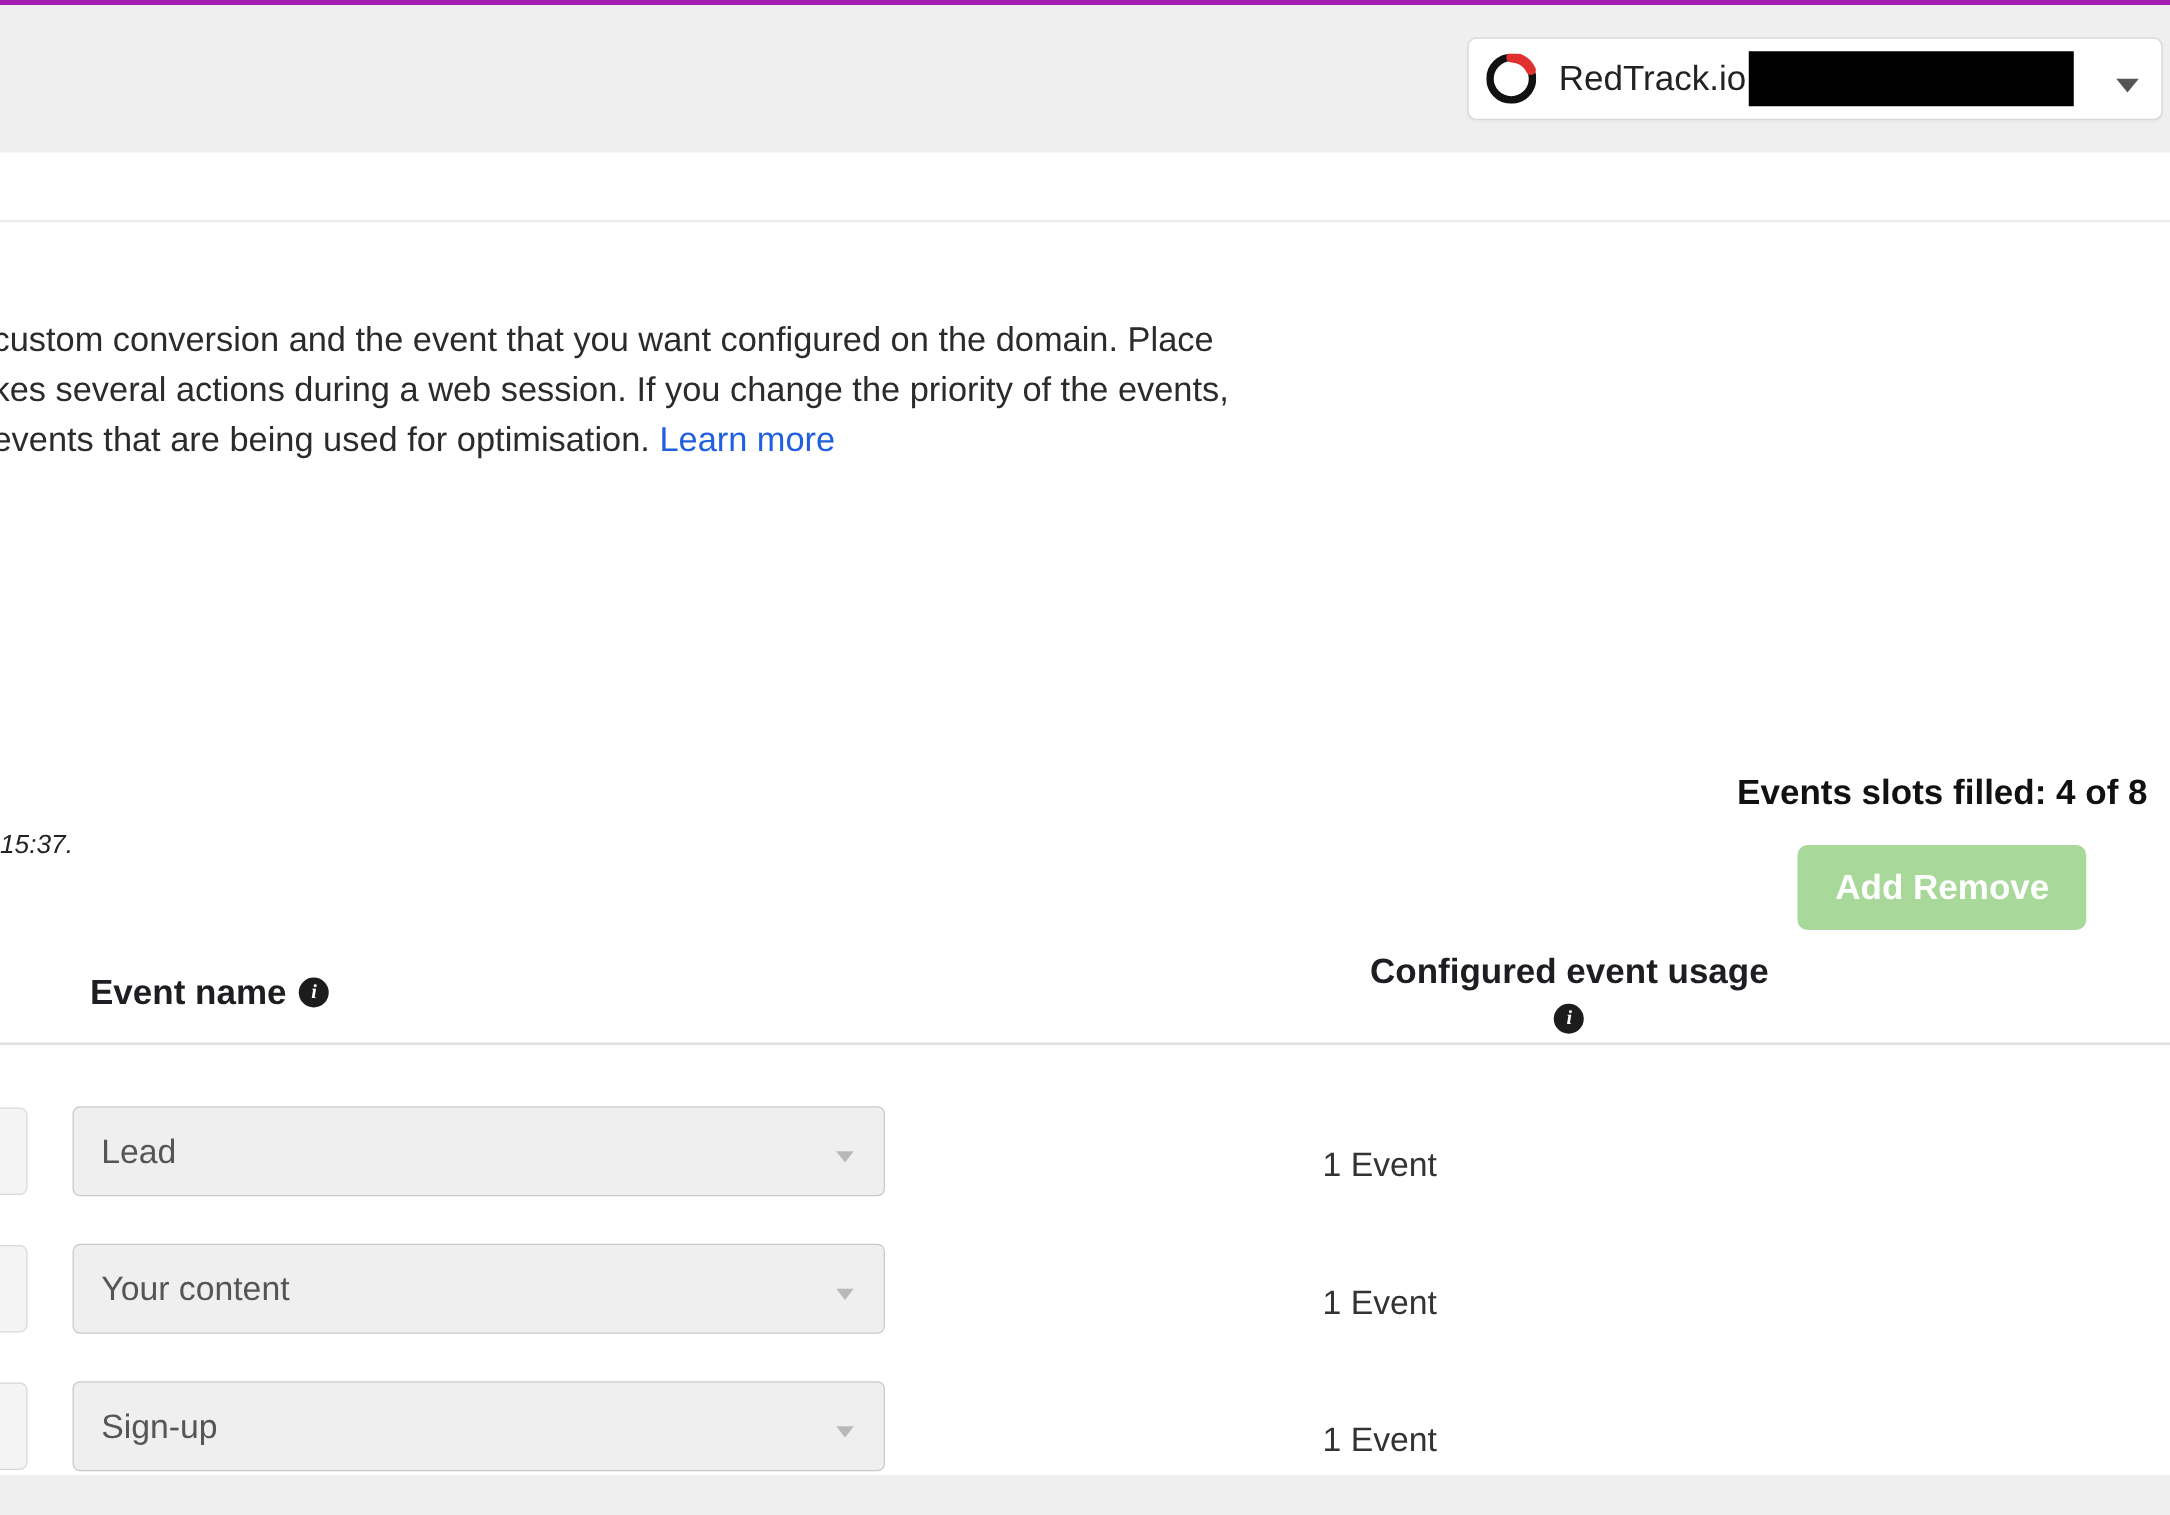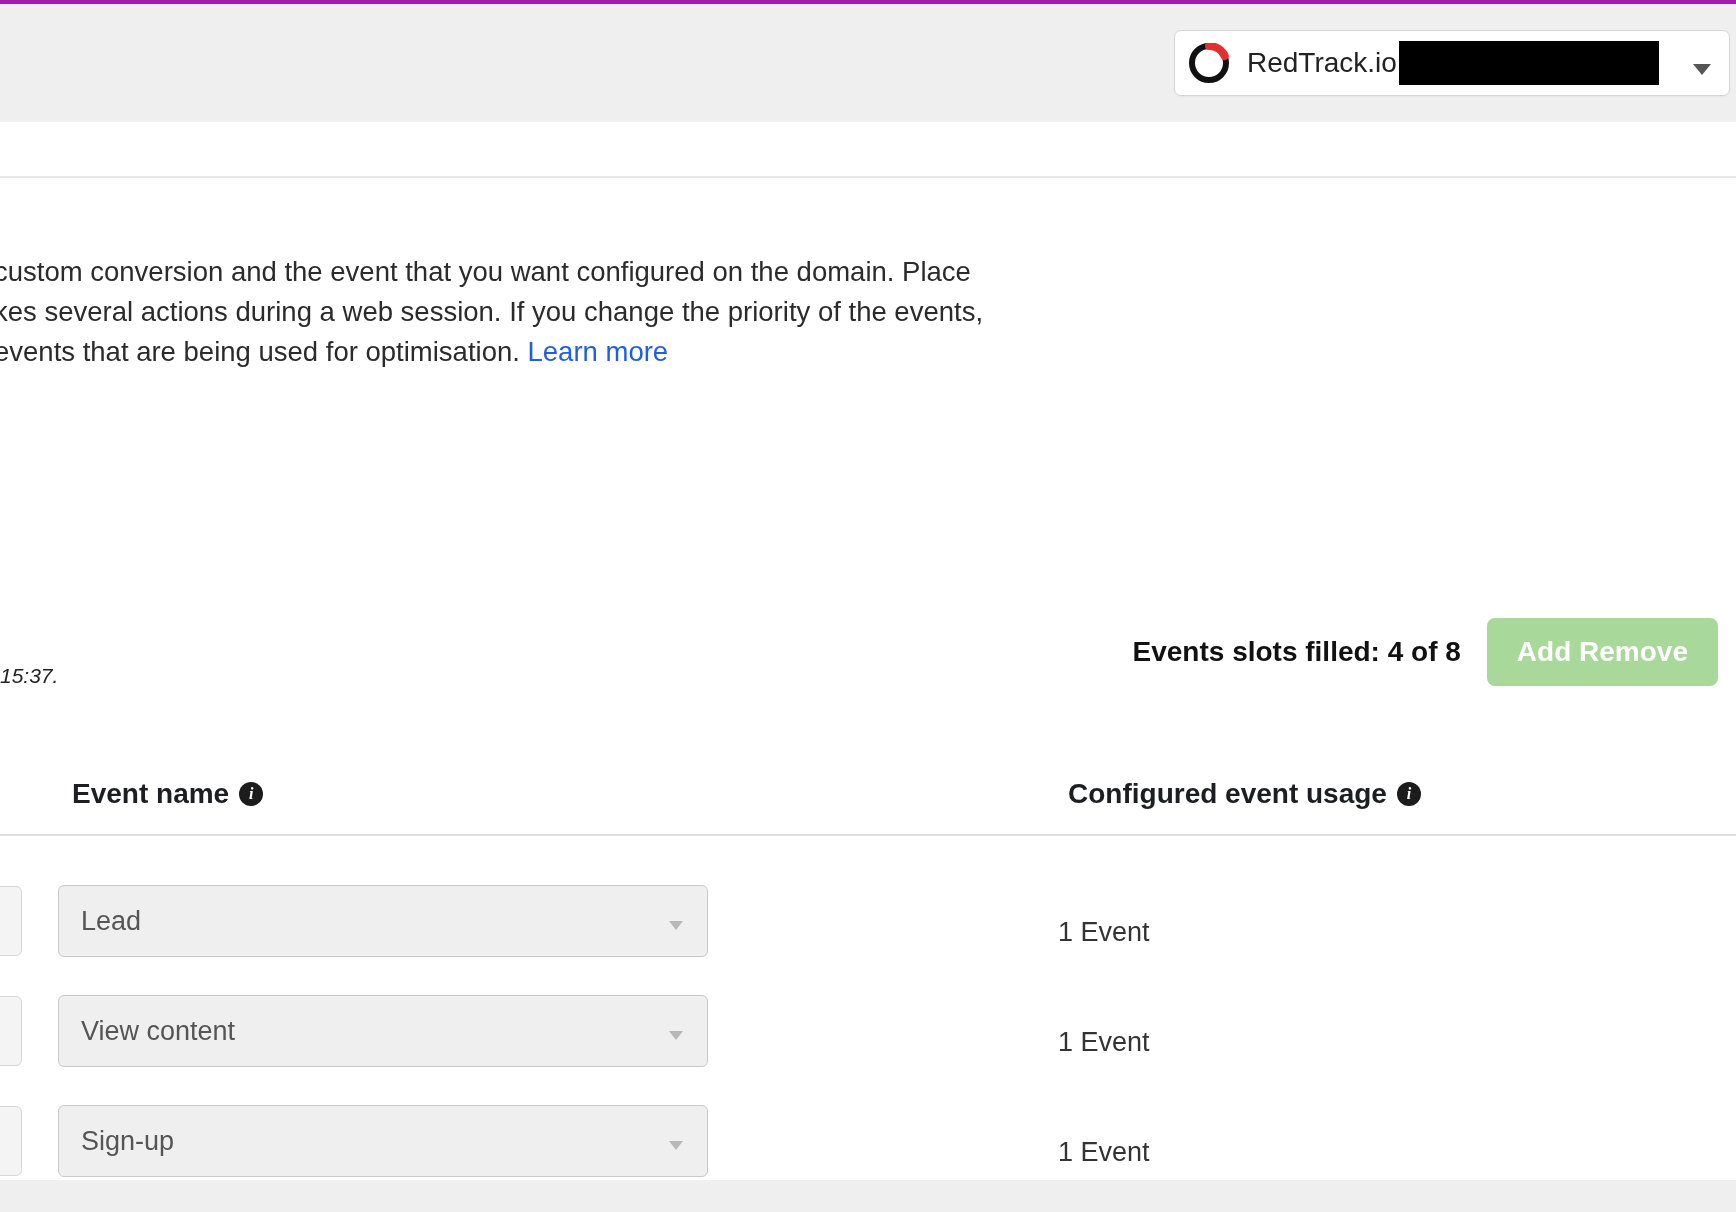--- a/index.html
+++ b/index.html
@@ -9,28 +9,28 @@
   .account-pill { position: absolute; top: 26px; right: 6px; height: 66px; background: #fff; border: 1px solid #d7d7d7; border-radius: 7px; display: flex; align-items: center; padding: 0 50px 0 14px; min-width: 556px; box-shadow: 0 1px 2px rgba(0,0,0,0.04); }
   .account-pill .brand-icon { width: 40px; height: 40px; margin-right: 18px; }
   .account-pill .brand-text { font-size: 28px; color: #222; }
   .account-pill .redacted { width: 260px; height: 44px; background: #000; margin-left: 2px; }
   .account-pill .caret { position: absolute; right: 18px; top: 30px; }
   .thin-strip { height: 56px; background: #fff; border-bottom: 2px solid #e9e9e9; }
   .content { position: relative; padding: 0 0 0 0; background: #fff; }
   .desc { font-size: 27.5px; line-height: 40px; color: #2b2b2b; padding: 74px 0 0 0; margin-left: -6px; max-width: 1050px; }
   .desc .learn { color: #2060df; cursor: pointer; }
   .tooltip { position: absolute; top: 252px; left: 1010px; width: 713px; background: #fff; border: 0; border-radius: 6px; box-shadow: 0 4px 18px rgba(0,0,0,0.18); padding: 22px 26px; font-size: 27px; line-height: 40px; color: #222; }
-  .slots-row { position: absolute; top: 440px; right: 18px; display: flex; align-items: center; gap: 26px; }
+  .slots-row { position: absolute; top: 440px; right: 18px; display: flex; align-items: center; gap: 26px; flex-direction: column; }
   .slots-text { font-size: 28px; font-weight: 700; color: #111; }
   .add-btn { background: #a8d99a; color: #fff; font-size: 28px; font-weight: 700; border: 0; border-radius: 8px; padding: 18px 30px; cursor: not-allowed; }
   .time-text { position: absolute; top: 486px; left: 0; font-size: 21px; color: #222; font-style: italic; }
   .headers { position: absolute; top: 576px; left: 0; right: 0; height: 82px; border-bottom: 2px solid #e0e0e0; display: flex; align-items: center; }
   .col-event { position: absolute; left: 72px; font-size: 28px; font-weight: 700; display: flex; align-items: center; gap: 10px; }
   .col-value { position: absolute; left: 755px; font-size: 28px; font-weight: 700; display: flex; align-items: center; gap: 10px; }
-  .col-usage { position: absolute; left: 1068px; font-size: 28px; font-weight: 700; display: flex; align-items: center; gap: 10px; }
+  .col-usage { position: absolute; left: 1096px; font-size: 28px; font-weight: 700; display: flex; align-items: center; gap: 10px; flex-direction: column; }
   .info-circ { width: 24px; height: 24px; border-radius: 50%; background: #1c1c1c; display: inline-flex; align-items: center; justify-content: center; }
   .info-circ::after { content: "i"; color: #fff; font-family: Georgia, serif; font-style: italic; font-weight: 700; font-size: 16px; }
   .rows { position: absolute; top: 688px; left: 0; right: 0; }
   .row { height: 110px; display: flex; align-items: center; position: relative; }
   .drag-stub { position: absolute; left: -6px; width: 28px; height: 70px; background: #f4f4f4; border: 1px solid #d7d7d7; border-radius: 0 6px 6px 0; }
   .select { position: absolute; left: 58px; width: 650px; height: 72px; border: 1px solid #c9c9c9; border-radius: 6px; background: #efefef; display: flex; align-items: center; padding: 0 22px; font-size: 27px; color: #555; cursor: pointer; }
   .select .caret-sm { position: absolute; right: 24px; }
   .usage-cell { position: absolute; left: 1058px; font-size: 27px; color: #333; margin-top: 22px; }
   .footer-strip { position: absolute; left: 0; right: 0; bottom: 0; height: 32px; background: #efefef; }
   .caret-down { width: 0; height: 0; border-left: 9px solid transparent; border-right: 9px solid transparent; border-top: 11px solid #555; display: inline-block; }
@@ -89,21 +89,21 @@
           <div class="drag-stub"></div>
           <div class="select">
             <span>Lead</span>
             <span class="caret-sm"><span class="caret-down-sm"></span></span>
           </div>
           <div class="usage-cell">1 Event</div>
         </div>
         <div class="row">
           <div class="drag-stub"></div>
           <div class="select">
-            <span>View content</span>
+            <span>Your content</span>
             <span class="caret-sm"><span class="caret-down-sm"></span></span>
           </div>
           <div class="usage-cell">1 Event</div>
         </div>
         <div class="row">
           <div class="drag-stub"></div>
           <div class="select">
             <span>Sign-up</span>
             <span class="caret-sm"><span class="caret-down-sm"></span></span>
           </div>

